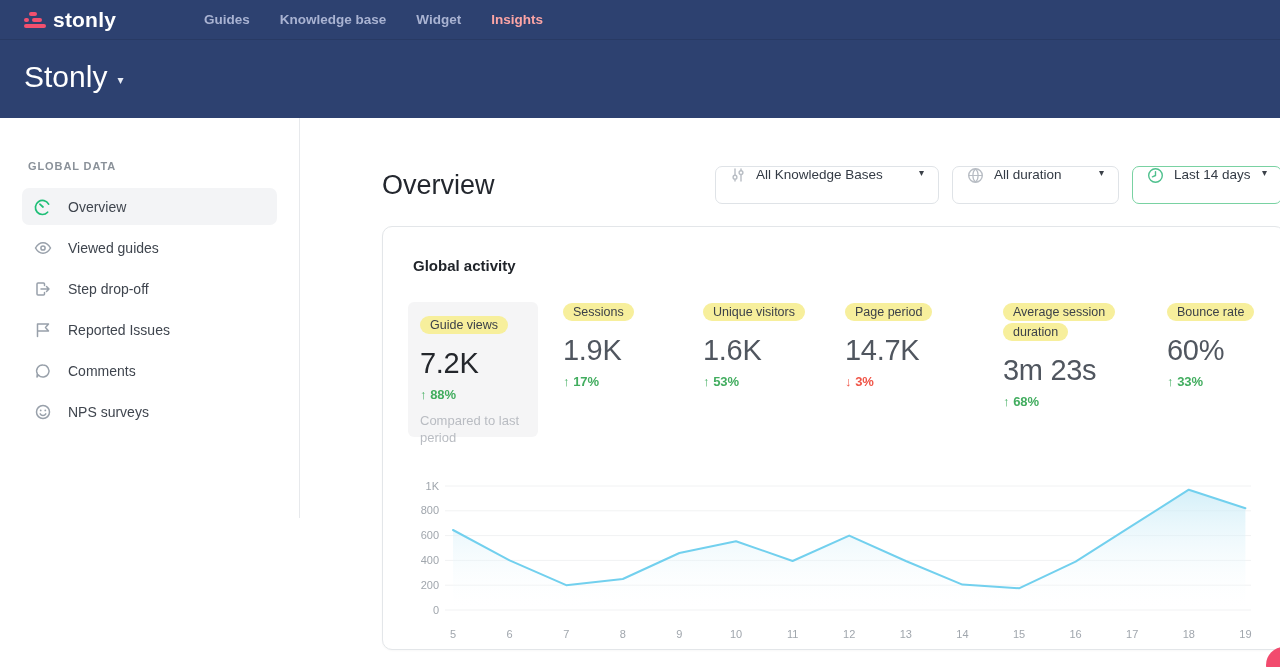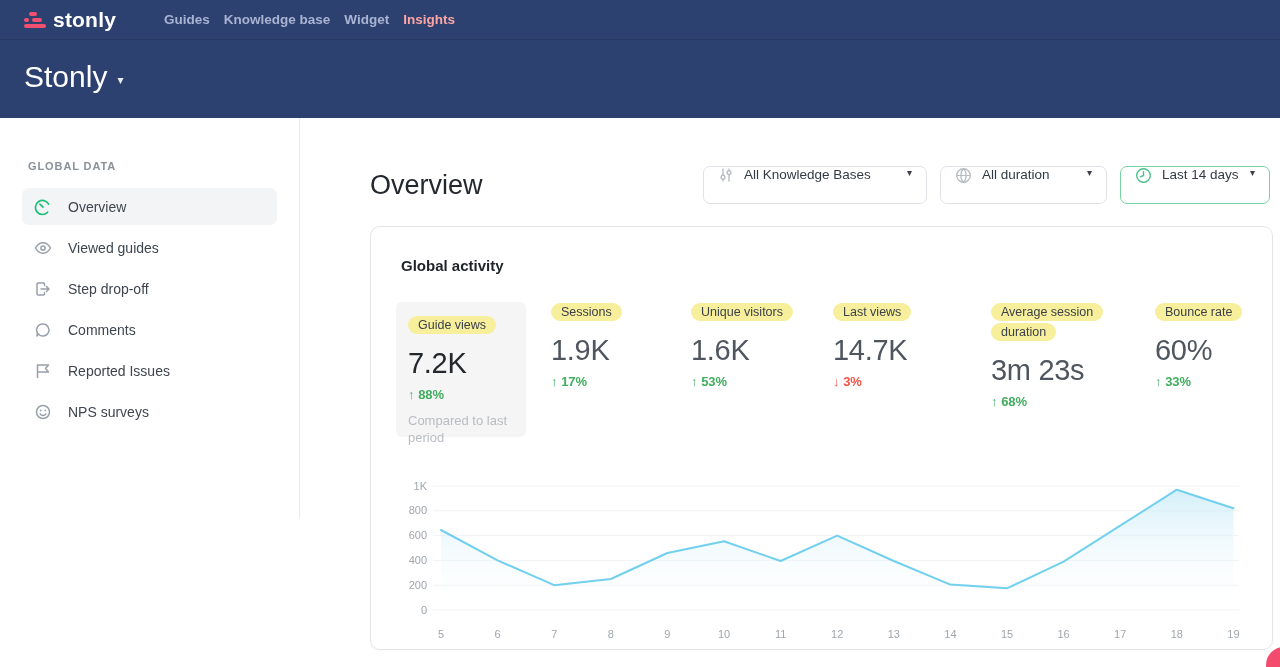--- a/index.html
+++ b/index.html
@@ -11,29 +11,29 @@
   .topbar { display:flex; align-items:center; height:40px; padding:0 24px;
     border-bottom:1px solid rgba(0,0,0,0.10); }
   .logo { display:flex; align-items:center; gap:7px; margin-right:48px; cursor:pointer; }
   .logo-mark { display:flex; flex-direction:column; gap:2px; width:22px; }
   .logo-mark .r1 { display:flex; } .logo-mark .r2 { display:flex; gap:3px; }
   .logo-mark i { display:block; height:4px; border-radius:2px; background:#f2506e; }
   .logo-mark .d1 { width:8px; margin-left:5px; }
   .logo-mark .d2 { width:5px; } .logo-mark .d3 { width:10px; }
   .logo-mark .d4 { width:22px; }
   .logo-text { color:#fff; font-size:21px; font-weight:700; letter-spacing:0.2px; }
-  .top-nav { display:flex; gap:14px; }
+  .top-nav { display:flex; gap:30px;margin-left:40px; }
   .top-nav .nav-item { color:#a9b3d2; font-size:13.5px; font-weight:600; cursor:pointer; }
   .top-nav .nav-item.active { color:#fca5a5; }
   .workspace-row { display:flex; align-items:center; padding:20px 24px 0 24px; gap:10px; }
   .workspace-title { color:#fff; font-size:30px; font-weight:500; cursor:pointer; }
   .workspace-caret { color:#e8ecf5; font-size:12px; padding-top:6px; cursor:pointer; }
 
   
-  .page-body { display:flex; height:400px; }
+  .page-body { display:flex; height:400px;gap:12px; }
   .sidebar { width:300px; border-right:1px solid #e7e9ec; padding:42px 22px 0 22px; flex:none; }
   .sidebar-section-label { color:#8a9199; font-size:11px; font-weight:600;
     letter-spacing:0.9px; margin:0 0 16px 6px; }
   .side-item { display:flex; align-items:center; gap:16px; height:37px;
     border-radius:7px; padding:0 12px; margin-bottom:4px; cursor:pointer;
     color:#3f454e; font-size:14px; }
   .side-item.active { background:#f3f4f6; }
   .side-item svg { flex:none; }
 
   
@@ -132,30 +132,30 @@
     <div class="side-item">
       <svg width="18" height="18" viewBox="0 0 18 18">
         <path d="M10.5 5.5 V4 A1 1 0 0 0 9.5 3 H4 A1 1 0 0 0 3 4 V14 A1 1 0 0 0 4 15 H9.5 A1 1 0 0 0 10.5 14 V12.5" fill="none" stroke="#98a0aa" stroke-width="1.5" stroke-linecap="round"></path>
         <path d="M7 9 H15 M12.5 6.5 L15 9 L12.5 11.5" fill="none" stroke="#98a0aa" stroke-width="1.5" stroke-linecap="round" stroke-linejoin="round"></path>
       </svg>
       <span>Step drop-off</span>
     </div>
 
     <div class="side-item">
       <svg width="18" height="18" viewBox="0 0 18 18">
+        <path d="M3.5 15.5 V3 H14.5 L11.5 6.5 L14.5 10 H3.5" fill="none" stroke="#98a0aa" stroke-width="1.5" stroke-linecap="round" stroke-linejoin="round"></path>
+      </svg>
+      <span>Reported Issues</span>
+    </div>
+
+    <div class="side-item">
+      <svg width="18" height="18" viewBox="0 0 18 18">
         <path d="M9 3 A6 6 0 1 1 4.4 12.9 L3 15 L3.3 11.7 A6 6 0 0 1 9 3 Z" fill="none" stroke="#98a0aa" stroke-width="1.5" stroke-linejoin="round"></path>
       </svg>
       <span>Comments</span>
-    </div>
-
-    <div class="side-item">
-      <svg width="18" height="18" viewBox="0 0 18 18">
-        <path d="M3.5 15.5 V3 H14.5 L11.5 6.5 L14.5 10 H3.5" fill="none" stroke="#98a0aa" stroke-width="1.5" stroke-linecap="round" stroke-linejoin="round"></path>
-      </svg>
-      <span>Reported Issues</span>
     </div>
 
     <div class="side-item">
       <svg width="18" height="18" viewBox="0 0 18 18">
         <circle cx="9" cy="9" r="6.5" fill="none" stroke="#98a0aa" stroke-width="1.5"></circle>
         <circle cx="6.7" cy="7.4" r="0.9" fill="#98a0aa"></circle>
         <circle cx="11.3" cy="7.4" r="0.9" fill="#98a0aa"></circle>
         <path d="M6.2 10.8 A3.2 3.2 0 0 0 11.8 10.8" fill="none" stroke="#98a0aa" stroke-width="1.5" stroke-linecap="round"></path>
       </svg>
       <span>NPS surveys</span>
@@ -224,21 +224,21 @@
         <div class="metric m3">
           <div class="metric-label-wrap"><span class="metric-label">Unique visitors</span></div>
           <div class="metric-value">1.6K</div>
           <div class="metric-delta" data-trend="up">
             <span>↑</span>
             <span>53%</span>
           </div>
         </div>
 
         <div class="metric m4">
-          <div class="metric-label-wrap"><span class="metric-label">Last views</span></div>
+          <div class="metric-label-wrap"><span class="metric-label">Page period</span></div>
           <div class="metric-value">14.7K</div>
           <div class="metric-delta" data-trend="down">
             <span>↓</span>
             <span>3%</span>
           </div>
         </div>
 
         <div class="metric m5">
           <div class="metric-label-wrap"><span class="metric-label">Average session duration</span></div>
           <div class="metric-value">3m 23s</div>

